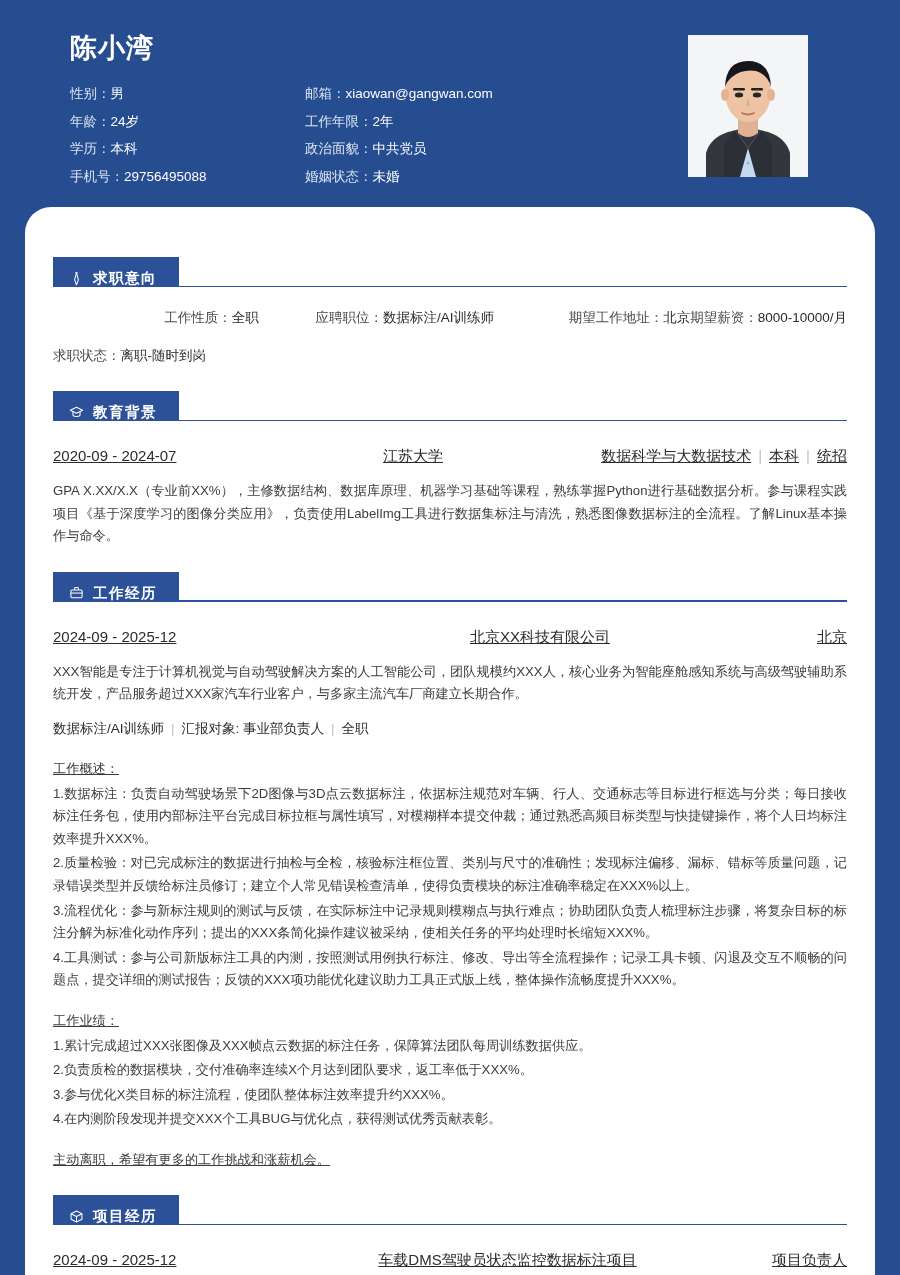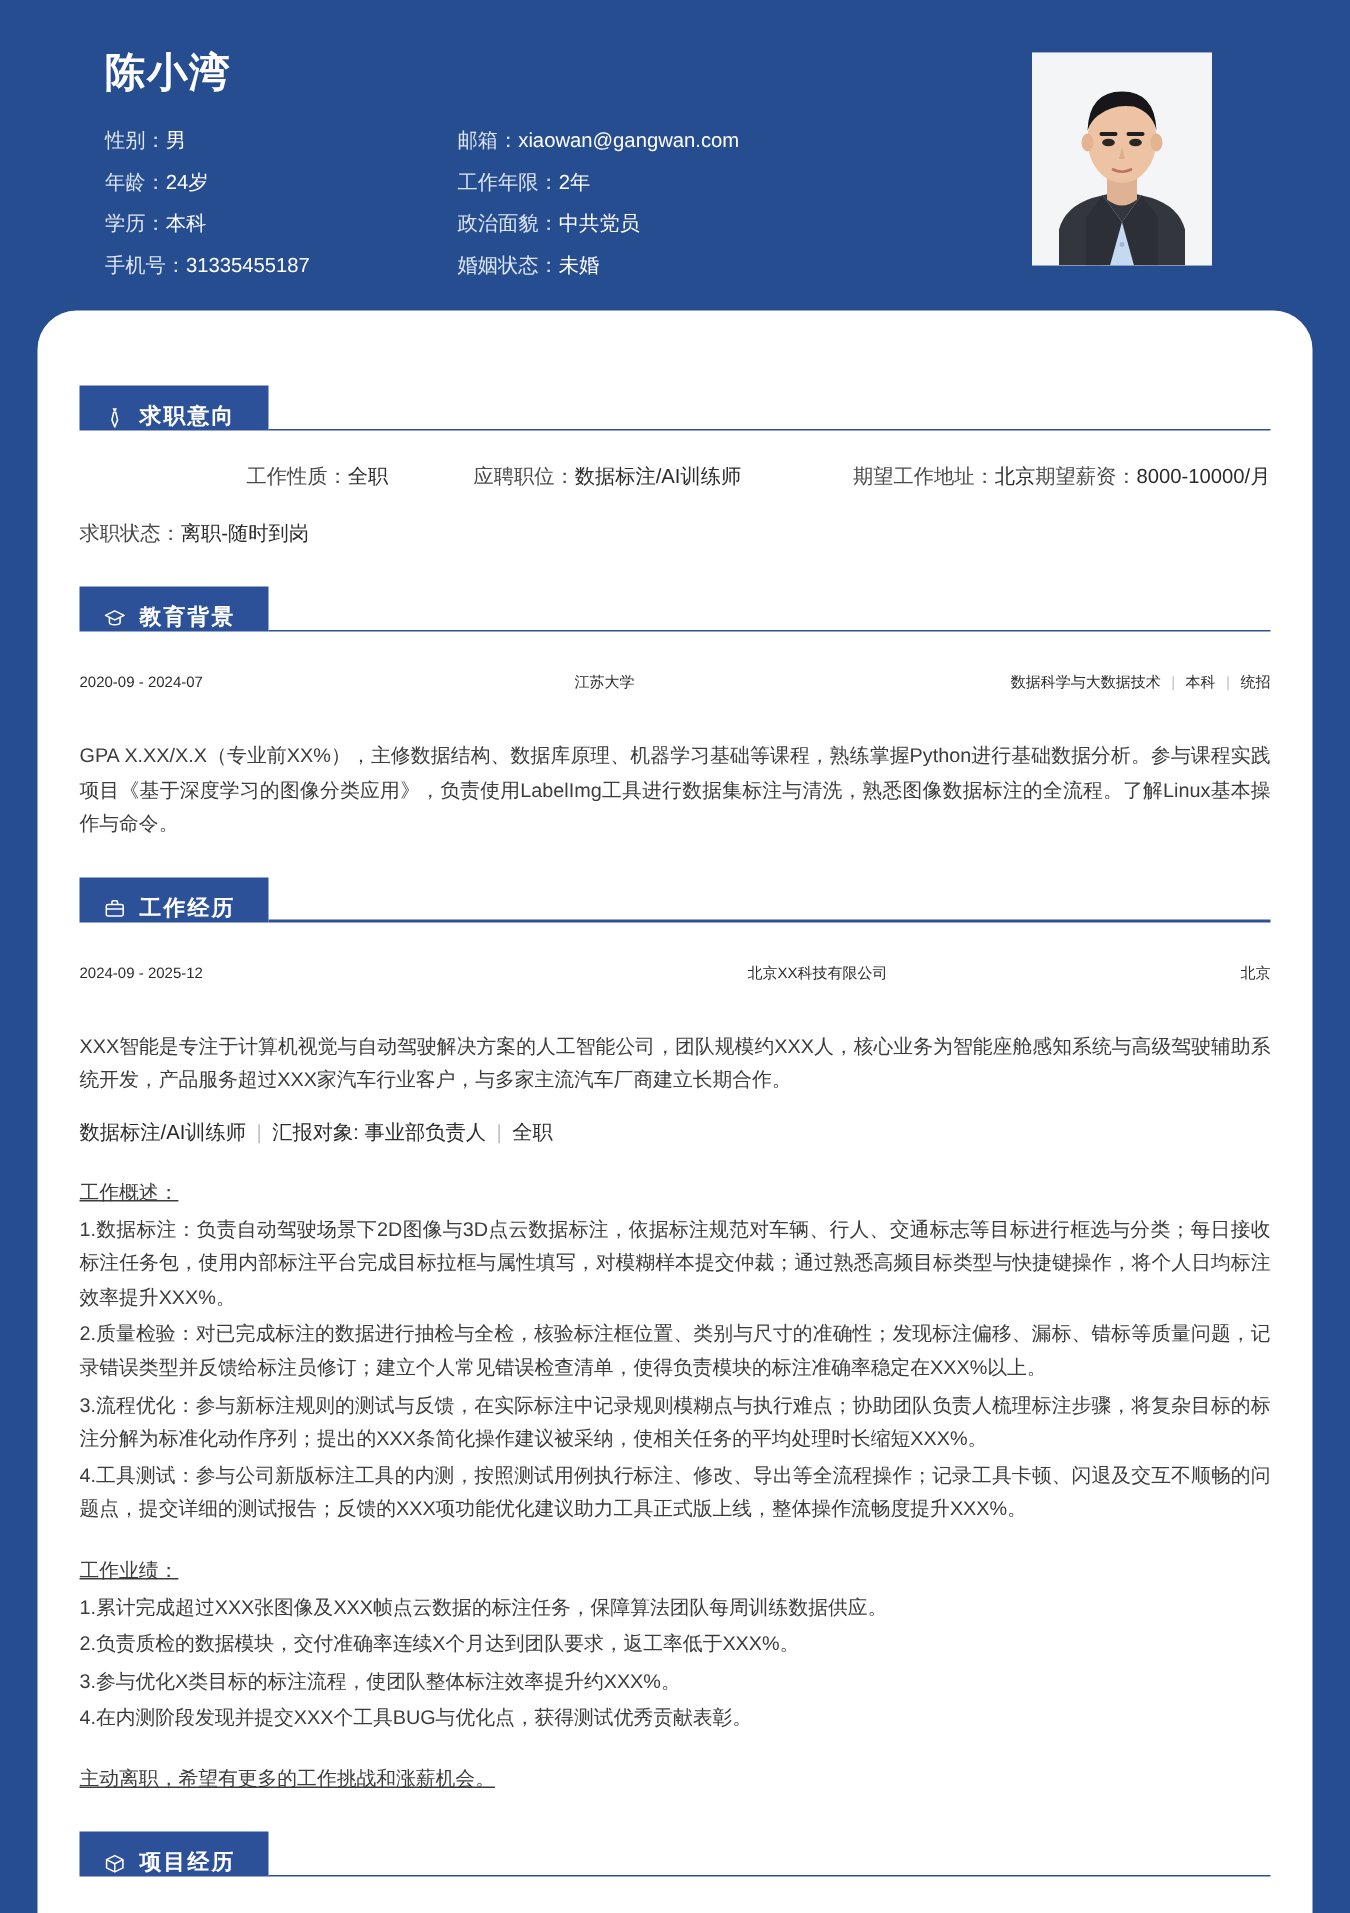--- a/index.html
+++ b/index.html
@@ -133,23 +133,24 @@
   .kv .lbl { color: #4a4a4a; }
   .kv .val { color: #2b2b2b; }
   .kv-w1 { width: 210px; }
   .kv-w2 { width: 240px; }
   .kv-w3 { width: 200px; }
 
   .entry-row {
     display: flex;
     align-items: baseline;
     margin-top: 20px;
-    font-size: 10px;
+    font-size: 15px;
     color: #2b2b2b;
     line-height: 22px;
+    text-decoration: underline;
   }
   .entry-date { width: 300px; white-space: nowrap; }
   .entry-mid  { flex: 1; text-align: left; white-space: nowrap; }
   .entry-right{ white-space: nowrap; text-align: right; }
 
   .entry-row.edu .entry-date { width: 330px; }
   .entry-row.edu .entry-mid  { width: 190px; flex: none; text-align: left; }
   .entry-row.edu .entry-right{ flex: 1; text-align: right; }
 
   .entry-row.work .entry-date { width: 300px; }
@@ -167,21 +168,21 @@
   .sep-line .divider { color: #c0c0c0; padding: 0 7px; }
 
   .para {
     font-size: 13.2px;
     color: #3c3c3c;
     line-height: 22.6px;
     margin-top: 11px;
     text-align: justify;
   }
   .para.tight { margin-top: 2px; }
-  .para.block { margin-top: 26px; }
+  .para.block { margin-top: 13px; }
   .para.gap   { margin-top: 18px; text-decoration: underline; }
 </style>
 </head>
 <body>
 
 <div class="header">
   <div class="hdr-inner">
     <div class="name">陈小湾</div>
     <div class="info-grid">
       <div class="info-item">
@@ -196,21 +197,21 @@
       <div class="info-item">
         <span class="lbl">工作年限：</span><span class="val">2年</span>
       </div>
       <div class="info-item">
         <span class="lbl">学历：</span><span class="val">本科</span>
       </div>
       <div class="info-item">
         <span class="lbl">政治面貌：</span><span class="val">中共党员</span>
       </div>
       <div class="info-item">
-        <span class="lbl">手机号：</span><span class="val">31335455187</span>
+        <span class="lbl">手机号：</span><span class="val">29756495088</span>
       </div>
       <div class="info-item">
         <span class="lbl">婚姻状态：</span><span class="val">未婚</span>
       </div>
     </div>
   </div>
 
   <div class="photo">
     <svg width="120" height="142" viewBox="0 0 120 142">
       <rect x="0" y="0" width="120" height="142" fill="#f4f5f7"></rect>

